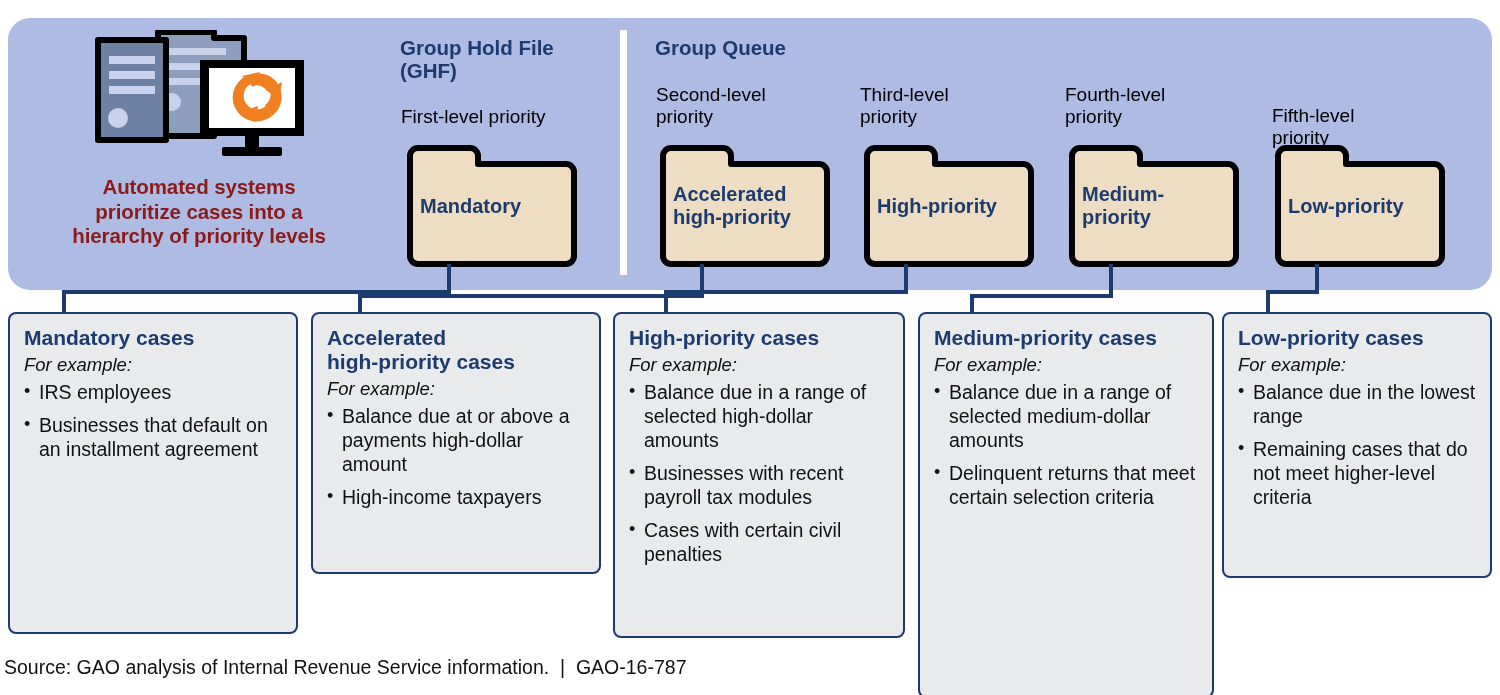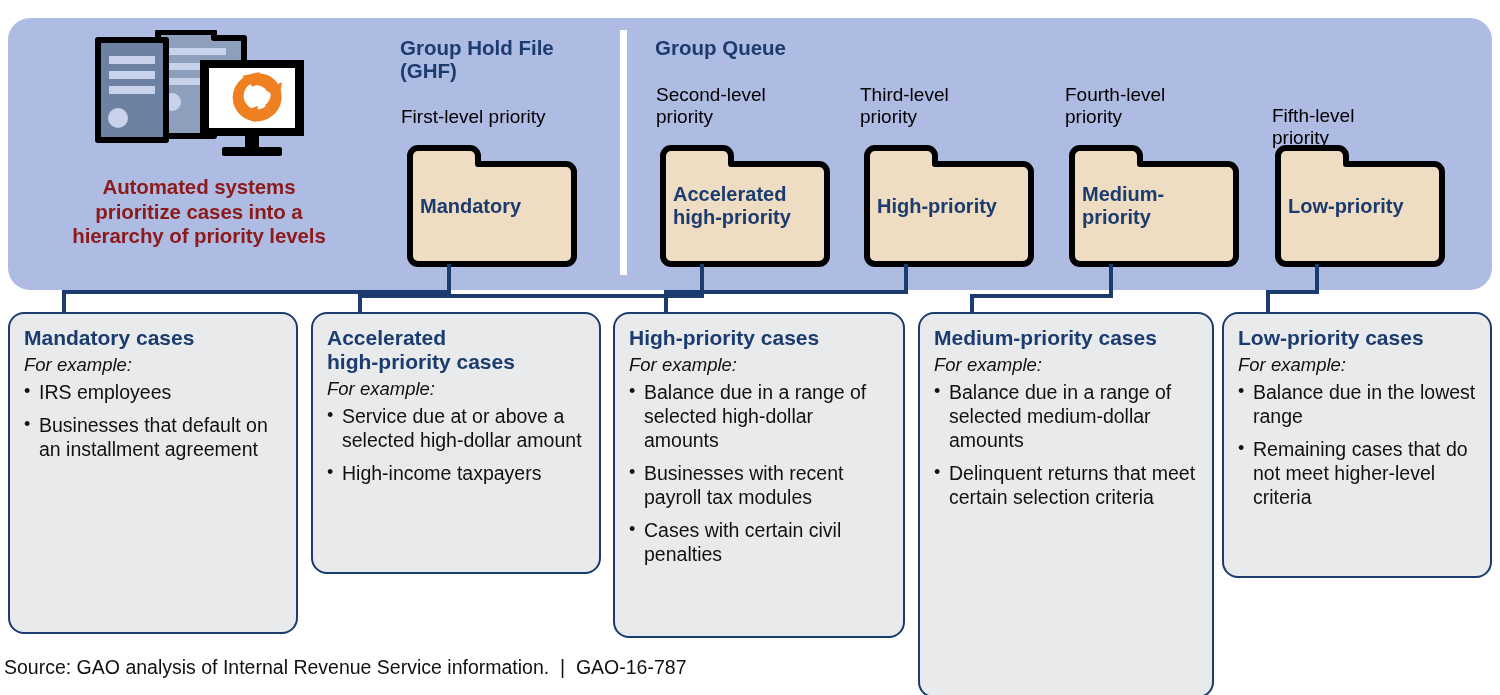--- a/index.html
+++ b/index.html
@@ -114,21 +114,21 @@
     left: 0; top: 0;
     width: 1500px; height: 695px;
     pointer-events: none;
   }
 
   
   .case-box {
     position: absolute;
     background: #e8eaec;
     border: 2.5px solid #1c3b6e;
-    border-radius: 16px;
+    border-radius: 8px;
     box-sizing: border-box;
     padding: 12px 13px 12px 14px;
   }
   .case-title {
     color: #1c3b6e;
     font-weight: bold;
     font-size: 21px;
     line-height: 24px;
     margin-bottom: 4px;
   }
@@ -323,21 +323,21 @@
     </ul>
   </div>
 
   <div class="case-box" style="left:311px; top:312px; width:290px; height:262px;">
     <div class="case-title">
       <div>Accelerated</div>
       <div>high-priority cases</div>
     </div>
     <div class="case-example">For example:</div>
     <ul class="case-list">
-      <li>Service due at or above a selected high-dollar amount</li>
+      <li>Balance due at or above a payments high-dollar amount</li>
       <li>High-income taxpayers</li>
     </ul>
   </div>
 
   <div class="case-box" style="left:613px; top:312px; width:292px; height:326px;">
     <div class="case-title">
       <div>High-priority cases</div>
     </div>
     <div class="case-example">For example:</div>
     <ul class="case-list">

